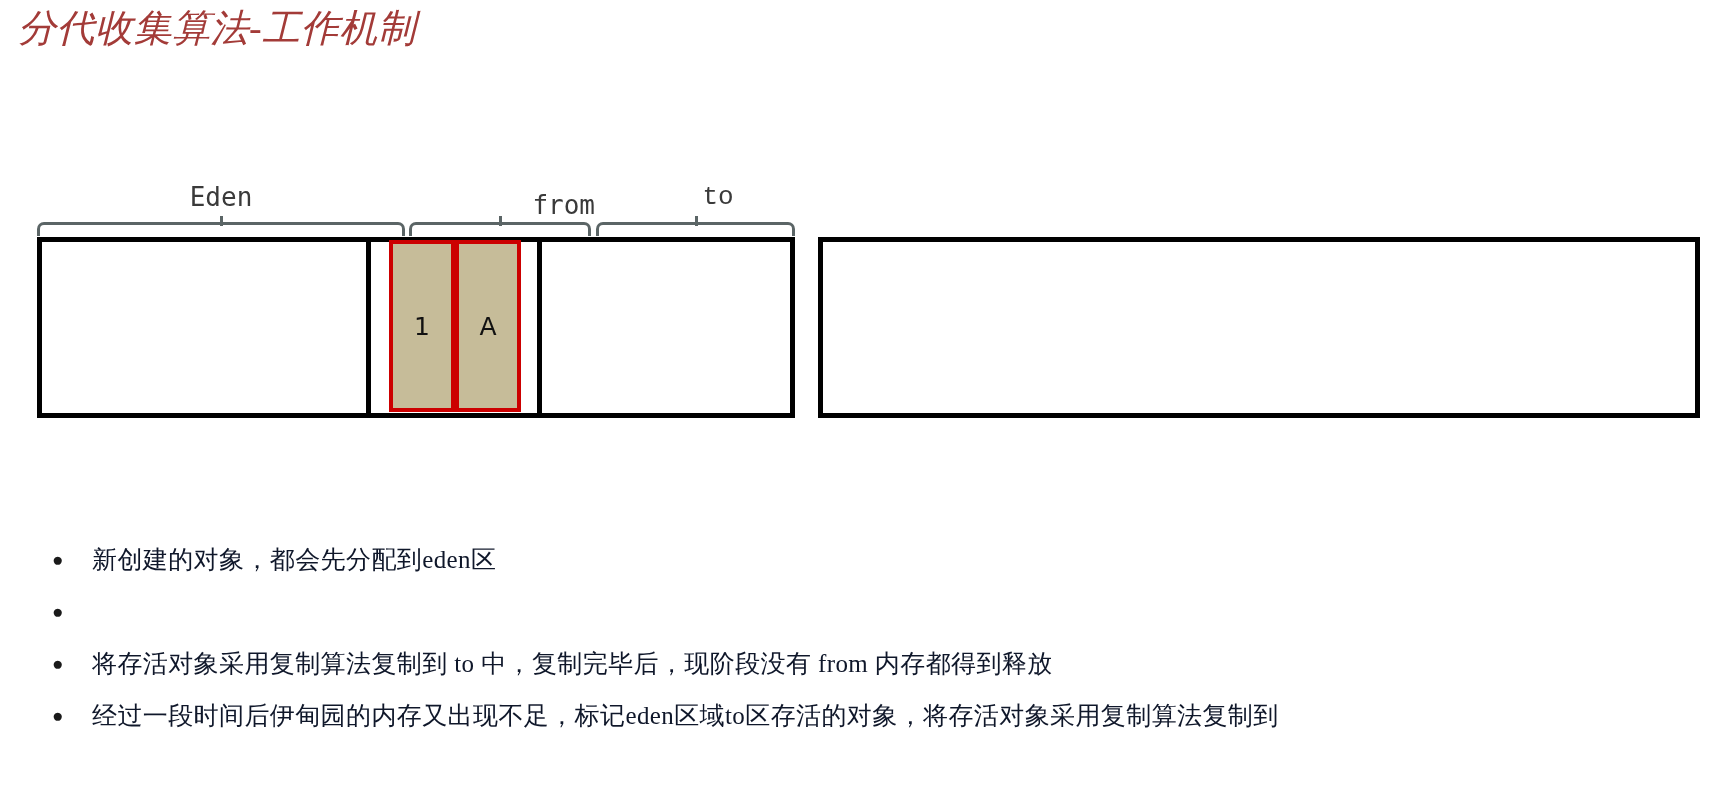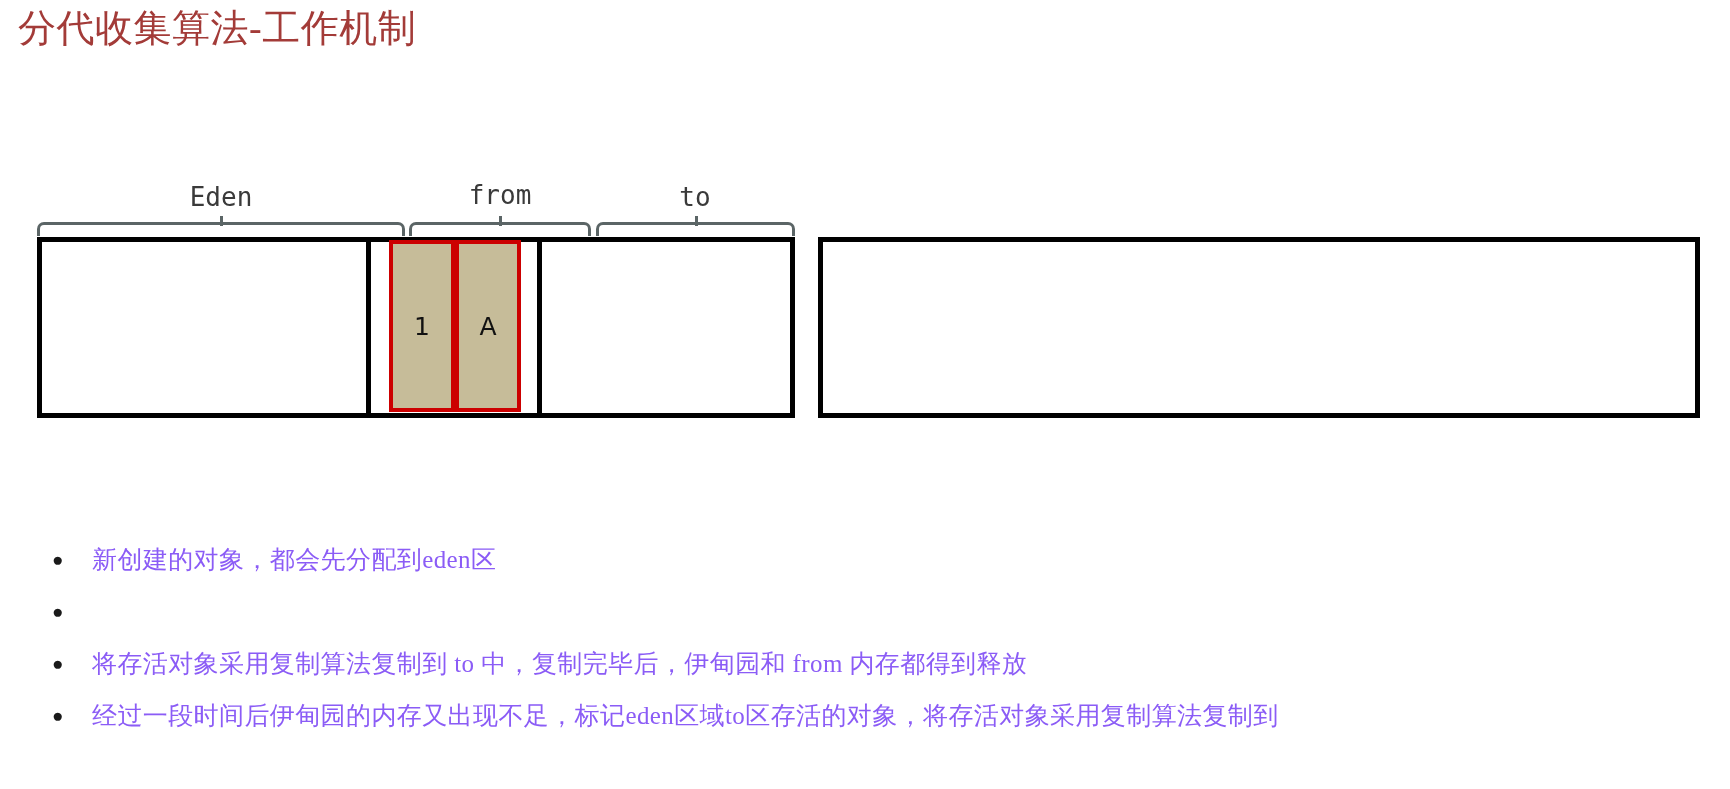--- a/index.html
+++ b/index.html
@@ -21,20 +21,21 @@
   .slide-title {
     position: absolute;
     left: 18px;
     top: 2px;
     font-family: "Liberation Serif", "DejaVu Serif", serif;
     font-size: 38px;
     line-height: 52px;
     color: #a33b38;
     letter-spacing: 0.5px;
     white-space: nowrap;
+    font-style: italic;
   }
 
   
   .diagram {
     position: absolute;
     left: 0;
     top: 0;
     width: 1422px;
     height: 480px;
   }
@@ -115,37 +116,37 @@
     flex: 0 0 40px;
     font-size: 19px;
     line-height: 40px;
     color: #1a1a1a;
     text-align: left;
   }
   .bullet-text {
     font-family: "Liberation Serif", "DejaVu Serif", serif;
     font-size: 25px;
     line-height: 40px;
-    color: #8b5cf6;
+    color: #0f172a;
     white-space: nowrap;
     letter-spacing: 0.4px;
   }
 </style>
 </head>
 <body>
 
 <div class="slide-title">分代收集算法-工作机制</div>
 
 <div class="diagram">
 
   <div class="region-label" style="left:37px; top:182px; width:368px;">Eden</div>
 
-  <div class="region-label" style="left:405px; top:180px; width:190px;">from</div>
+  <div class="region-label" style="left:405px; top:190px; width:190px;text-align:right;">from</div>
 
-  <div class="region-label" style="left:595px; top:182px; width:200px;">to</div>
+  <div class="region-label" style="left:618px; top:182px; width:200px;font-family:Liberation Mono, monospace;">to</div>
 
 
   <div class="brace" style="left:37px; top:222px; width:368px;">
     <span class="nib"></span>
   </div>
 
   <div class="brace" style="left:409px; top:222px; width:182px;">
     <span class="nib"></span>
   </div>
 
@@ -178,21 +179,21 @@
     <span class="bullet-dot">●</span>
     <span class="bullet-text">新创建的对象，都会先分配到eden区</span>
   </div>
 
   <div class="bullet-row">
     <span class="bullet-dot">●</span>
   </div>
 
   <div class="bullet-row">
     <span class="bullet-dot">●</span>
-    <span class="bullet-text">将存活对象采用复制算法复制到 to 中，复制完毕后，伊甸园和 from 内存都得到释放</span>
+    <span class="bullet-text">将存活对象采用复制算法复制到 to 中，复制完毕后，现阶段没有 from 内存都得到释放</span>
   </div>
 
   <div class="bullet-row">
     <span class="bullet-dot">●</span>
     <span class="bullet-text">经过一段时间后伊甸园的内存又出现不足，标记eden区域to区存活的对象，将存活对象采用复制算法复制到</span>
   </div>
 
 </div>
 
 </body></html>

